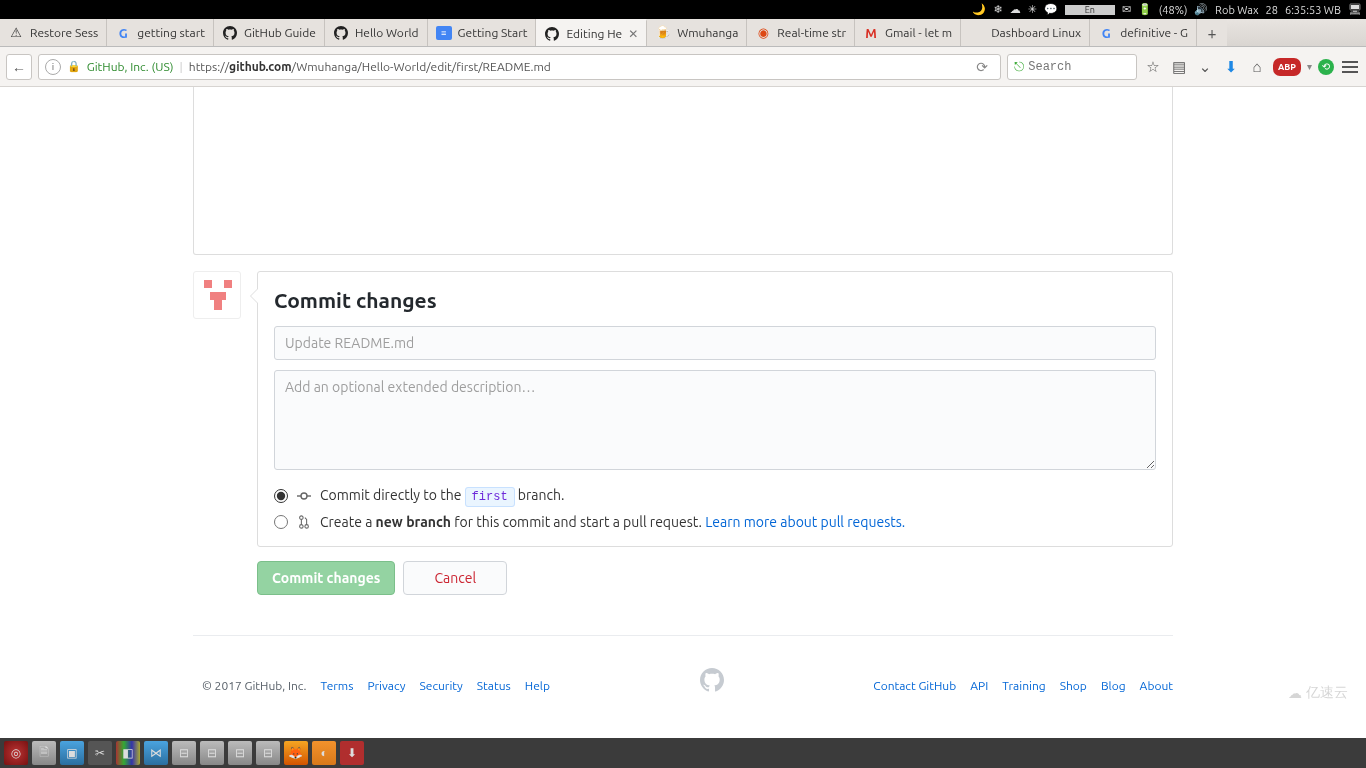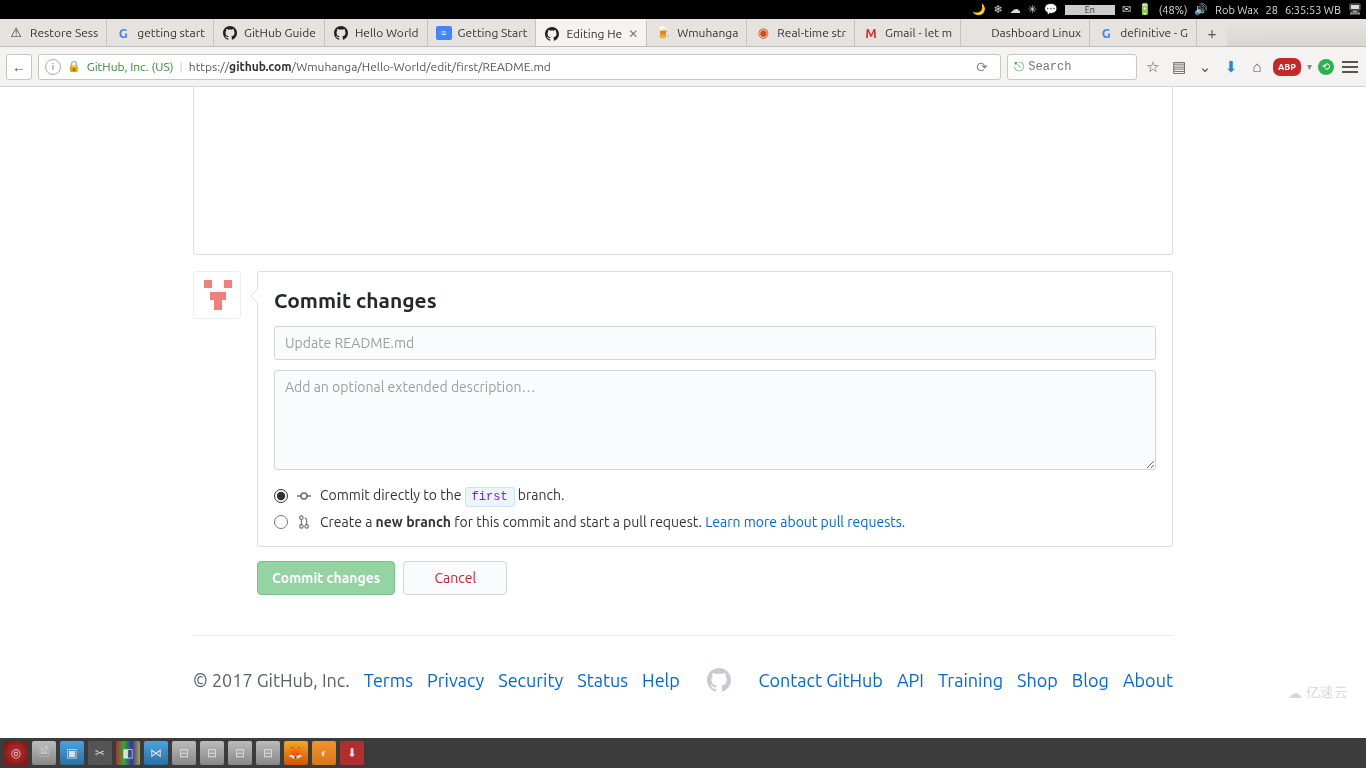--- a/index.html
+++ b/index.html
@@ -61,21 +61,21 @@
 .radio-row input[type=radio] { width: 14px; height: 14px; accent-color: #333; }
 .branch-icon { width: 16px; height: 16px; display: inline-flex; align-items: center; justify-content: center; color: #666; }
 .branchname { font-family: "Courier New", monospace; font-size: 12px; background: #eaf5ff; color: #6d28d9; padding: 2px 6px; border-radius: 3px; border: 1px solid #c8e1ff; }
 .link { color: #0366d6; text-decoration: none; text-align: right; }
 
 .btnrow { margin-top: 14px; display: flex; gap: 8px; margin-left: 64px; }
 .btn-commit { background: #94d3a2; border: 1px solid #7bbf8a; color: #fff; font-weight: bold; font-size: 14px; padding: 8px 14px; border-radius: 4px; cursor: default; }
 .btn-cancel { background: #fafbfc; border: 1px solid #d1d5da; color: #cb2431; font-weight: normal; font-size: 14px; padding: 8px 30px; border-radius: 4px; }
 
 .footer-rule { border: none; border-top: 1px solid #eaecef; margin-top: 40px; }
-.footer { display: flex; align-items: center; padding: 32px 0; font-size: 18px; color: #586069; }
+.footer { display: flex; align-items: flex-end; padding: 32px 0; font-size: 12px; color: #586069; margin-left: 9px; }
 .footer .left, .footer .right { display: flex; align-items: center; gap: 14px; }
 .footer .center { flex: 1; display: flex; justify-content: center; color: #c6cbd1; }
 .footer a { color: #0366d6; text-decoration: none; }
 .gh-mark { width: 24px; height: 24px; fill: #c6cbd1; }
 
 
 .watermark { position: absolute; right: 18px; bottom: 36px; color: #bbb; font-size: 14px; display: flex; align-items: center; gap: 4px; opacity: 0.6; }
 
 
 .gnomepanel { position: absolute; left: 0; right: 0; bottom: 0; height: 30px; background: #3b3b3b; display: flex; align-items: center; padding: 0 4px; gap: 2px; }

